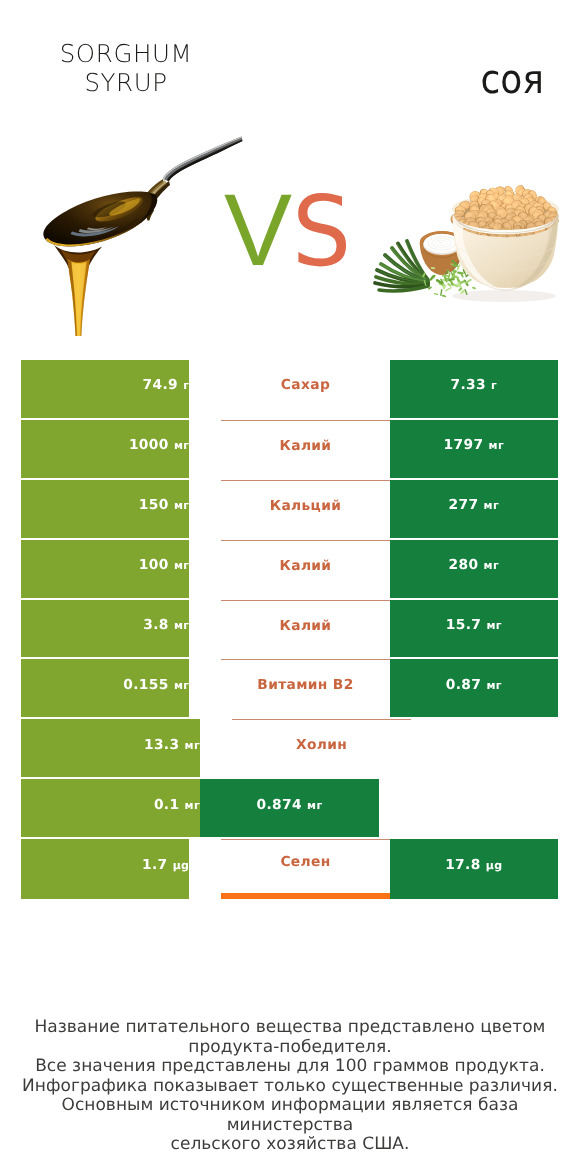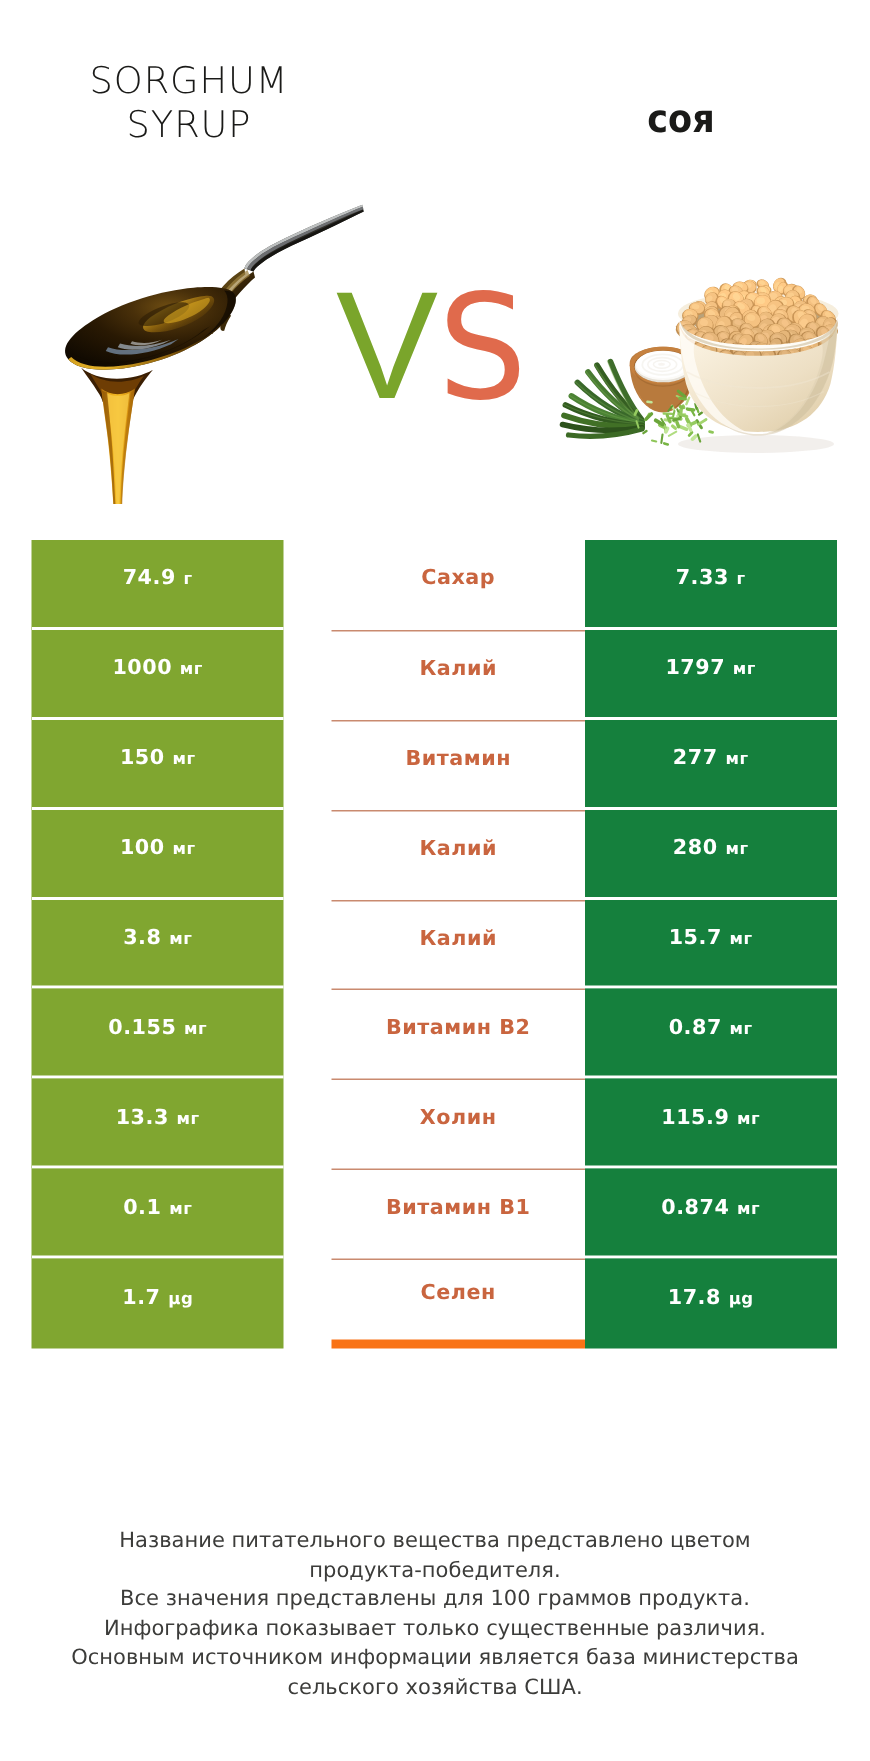--- a/index.html
+++ b/index.html
@@ -13,60 +13,60 @@
   }
   .page { position:absolute; left:0; top:16px; width:580px; height:1174px; background:#fff; }
 
   
   .hdr { position:absolute; left:0; top:0; width:580px; height:336px; }
   .title { position:absolute; text-align:center; color:#1a1a18;
            font-family:"DejaVu Sans", sans-serif; font-weight:200;
            letter-spacing:0.6px; }
   .title-left  { left:36px;  top:23px; width:180px; font-size:24.5px; line-height:29px;
                  font-weight:200; }
-  .title-right { left:364px; top:47px; width:180px; font-size:26px; line-height:35px;
-                 font-weight:700; font-stretch:condensed; letter-spacing:0px; }
+  .title-right { left:364px; top:47px; width:180px; font-size:40px; line-height:35px;
+                 font-weight:400; font-stretch:condensed; letter-spacing:0px;text-align:right; }
 
   .vs { position:absolute; left:0; top:160px; width:580px; height:100px; }
   .vs span { position:absolute; display:block; line-height:1;
              font-weight:400; }
   .vs .v { left:224px; top:3px; color:#7aa52b;
            font-family:"Liberation Sans", sans-serif; font-size:102px; }
   .vs .s { left:292px; top:7px; color:#e06a4c;
            font-family:"DejaVu Sans", sans-serif; font-stretch:condensed;
            font-size:97px; transform:scaleX(1.07); transform-origin:left top; }
 
   .img-left  { position:absolute; left:0;  top:0; width:580px; height:336px; }
 
   
   .tbl { position:absolute; left:21px; top:344px; width:537px; }
   .row { position:relative; display:flex; height:59.9px; }
   .cell { display:flex; align-items:center; justify-content:center; height:100%;
           padding-bottom:9px; }
-  .c-left  { width:179px; background:#80a630; color:#ffffff; }
+  .c-left  { width:179px; background:#80a630; color:#ffffff;justify-content:flex-end; }
   .c-mid   { width:179px; background:#ffffff; color:#c9653f; }
   .c-right { width:179px; background:#15803d; color:#ffffff; }
 
   .row:not(:last-child) .c-left,
   .row:not(:last-child) .c-right { box-shadow: inset 0 -2px 0 #ffffff; }
   .c-mid { border-top:1px solid #c98a6f;margin-left:32px; }
   .row:first-child .c-mid { border-top:none; }
   .row:last-child .c-mid { border-bottom:6px solid #f97316; }
 
   .val { font-size:13.8px; font-weight:700; font-family:"DejaVu Sans", sans-serif;
          letter-spacing:0.35px; white-space:nowrap; }
   .val .u { font-size:11px; font-weight:700; }
   .lbl { font-size:13.8px; font-weight:700; font-family:"DejaVu Sans", sans-serif;
          letter-spacing:0.35px; white-space:nowrap; }
 
   
   .foot { position:absolute; left:0; top:1002px; width:580px;
           text-align:center; color:#3c3c3a;
           font-family:"DejaVu Sans", sans-serif; font-weight:400;
-          font-size:14px; line-height:19.5px; letter-spacing:0.02px; }
+          font-size:17px; line-height:19.5px; letter-spacing:0.02px; }
 </style>
 </head>
 <body>
 
 <div class="page">
 
   <div class="hdr">
 
     <svg class="img-left" viewBox="0 0 580 336" xmlns="http://www.w3.org/2000/svg">
       <defs>
@@ -1053,21 +1053,21 @@
         </div>
         <div class="cell c-right">
           <span class="val">1797 <span class="u">мг</span></span>
         </div>
       </div>
       <div class="row">
         <div class="cell c-left">
           <span class="val">150 <span class="u">мг</span></span>
         </div>
         <div class="cell c-mid">
-          <span class="lbl">Витамин</span>
+          <span class="lbl">Кальций</span>
         </div>
         <div class="cell c-right">
           <span class="val">277 <span class="u">мг</span></span>
         </div>
       </div>
       <div class="row">
         <div class="cell c-left">
           <span class="val">100 <span class="u">мг</span></span>
         </div>
         <div class="cell c-mid">
@@ -1099,30 +1099,24 @@
           <span class="val">0.87 <span class="u">мг</span></span>
         </div>
       </div>
       <div class="row">
         <div class="cell c-left">
           <span class="val">13.3 <span class="u">мг</span></span>
         </div>
         <div class="cell c-mid">
           <span class="lbl">Холин</span>
         </div>
-        <div class="cell c-right">
-          <span class="val">115.9 <span class="u">мг</span></span>
-        </div>
       </div>
       <div class="row">
         <div class="cell c-left">
           <span class="val">0.1 <span class="u">мг</span></span>
-        </div>
-        <div class="cell c-mid">
-          <span class="lbl">Витамин B1</span>
         </div>
         <div class="cell c-right">
           <span class="val">0.874 <span class="u">мг</span></span>
         </div>
       </div>
       <div class="row">
         <div class="cell c-left">
           <span class="val">1.7 <span class="u">µg</span></span>
         </div>
         <div class="cell c-mid">

